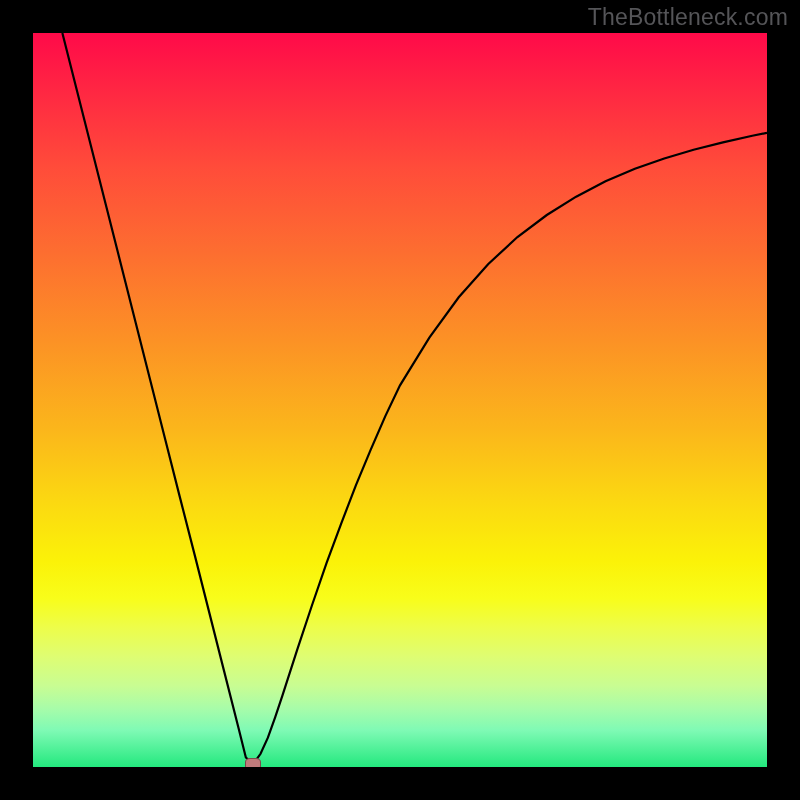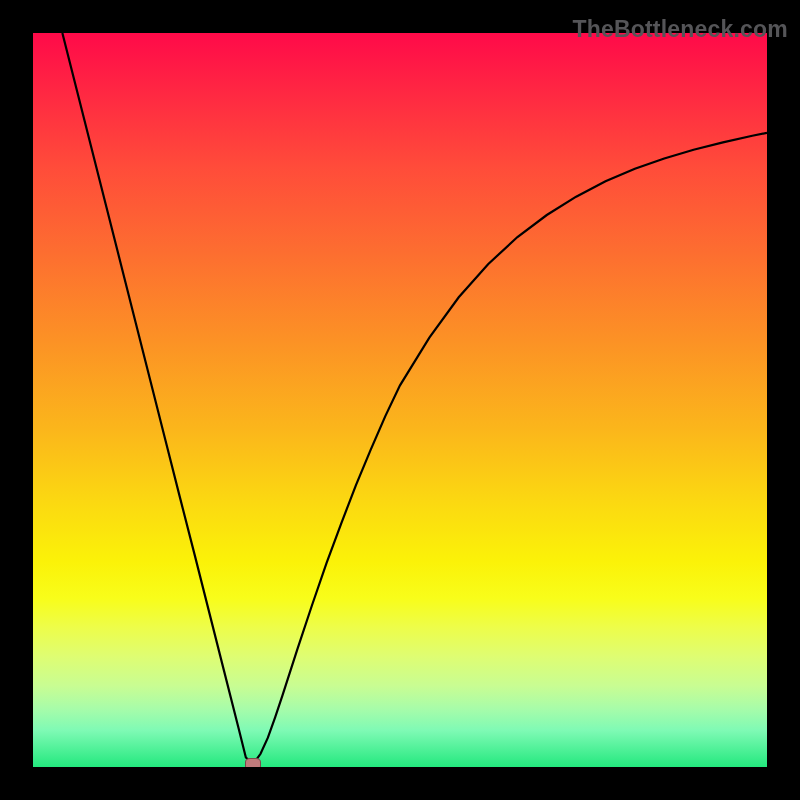--- a/index.html
+++ b/index.html
@@ -12,25 +12,25 @@
     font-family: Arial, Helvetica, sans-serif;
   }
   .frame {
     position: relative;
     width: 800px;
     height: 800px;
     background: #000;
   }
   .watermark {
     position: absolute;
-    top: 16px;
+    top: 4px;
     right: 12px;
     color: #555558;
     font-size: 23px;
-    font-weight: 700;
+    font-weight: 400;
     letter-spacing: 0.2px;
     z-index: 10;
     user-select: none;
   }
   .plot-area {
     position: absolute;
     left: 33px;
     top: 33px;
     width: 734px;
     height: 734px;

